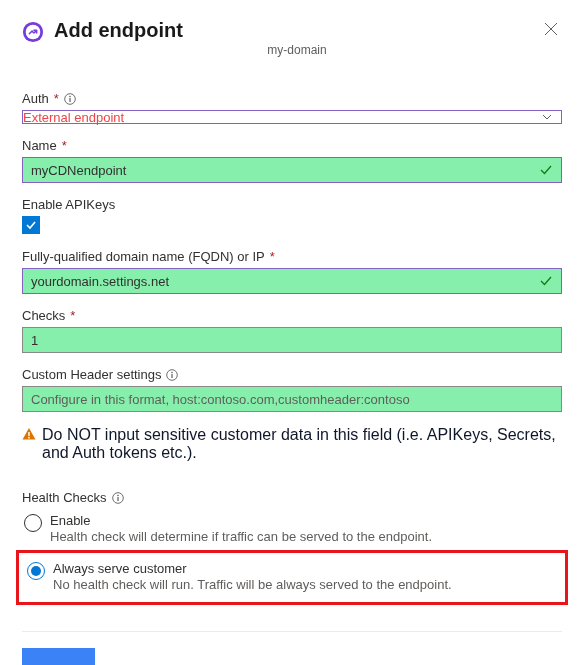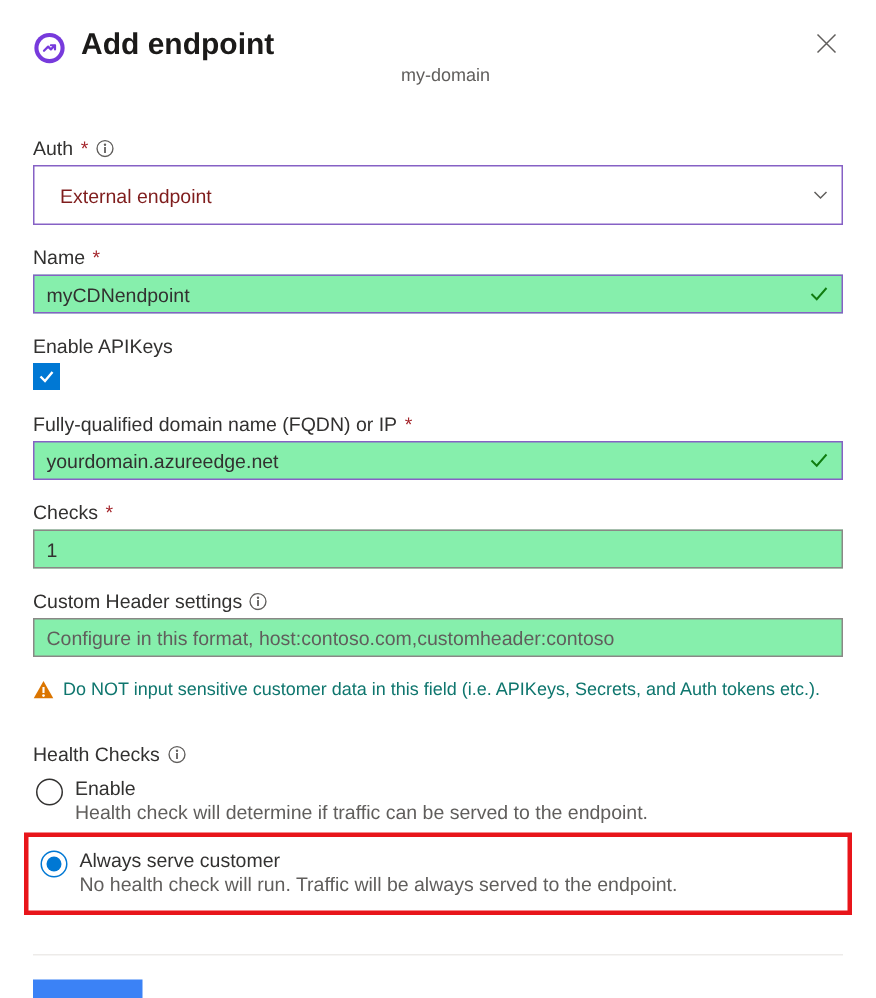--- a/index.html
+++ b/index.html
@@ -62,28 +62,28 @@
   }
   .req { color: #a4262c; }
   .info-icon {
     display: inline-flex;
     width: 12px;
     height: 12px;
     vertical-align: middle;
   }
   .select {
     width: 100%;
-    height: 40px;
+    height: 14px;
     border: 1px solid #8661c5;
     background: #fff;
     display: flex;
     align-items: center;
-    padding: 0 17px;
-    font-size: 13px;
-    color: #7f1d1d;
+    padding: 0 0;
+    font-size: 13px;
+    color: #ef4444;
     position: relative;
     cursor: pointer;
   }
   .select .chev {
     position: absolute;
     right: 8px;
     top: 50%;
     transform: translateY(-50%);
   }
   .text-input {
@@ -117,22 +117,22 @@
     background: #0078d4;
     display: inline-flex;
     align-items: center;
     justify-content: center;
     cursor: pointer;
   }
   .warning-row {
     display: flex;
     align-items: flex-start;
     gap: 6px;
-    font-size: 12px;
-    color: #0f766e;
+    font-size: 16px;
+    color: #0f172a;
     margin-top: 14px;
     margin-bottom: 28px;
   }
   .warn-icon {
     flex-shrink: 0;
     margin-top: 1px;
   }
   .radio-group {
     margin-top: 4px;
   }
@@ -262,21 +262,21 @@
     </div>
   </div>
 
   
   <div class="field">
     <div class="field-label">
       <span>Fully-qualified domain name (FQDN) or IP</span>
         <span class="req">*</span>
     </div>
     <div class="text-input">
-      <span class="val">yourdomain.azureedge.net</span>
+      <span class="val">yourdomain.settings.net</span>
       <svg class="check" width="14" height="14" viewBox="0 0 14 14">
           <path d="M2 7 L5.5 10.5 L12 3" stroke="#107c10" stroke-width="1.3" fill="none"></path>
         </svg>
     </div>
   </div>
 
   
   <div class="field">
     <div class="field-label">
       <span>Checks</span>

